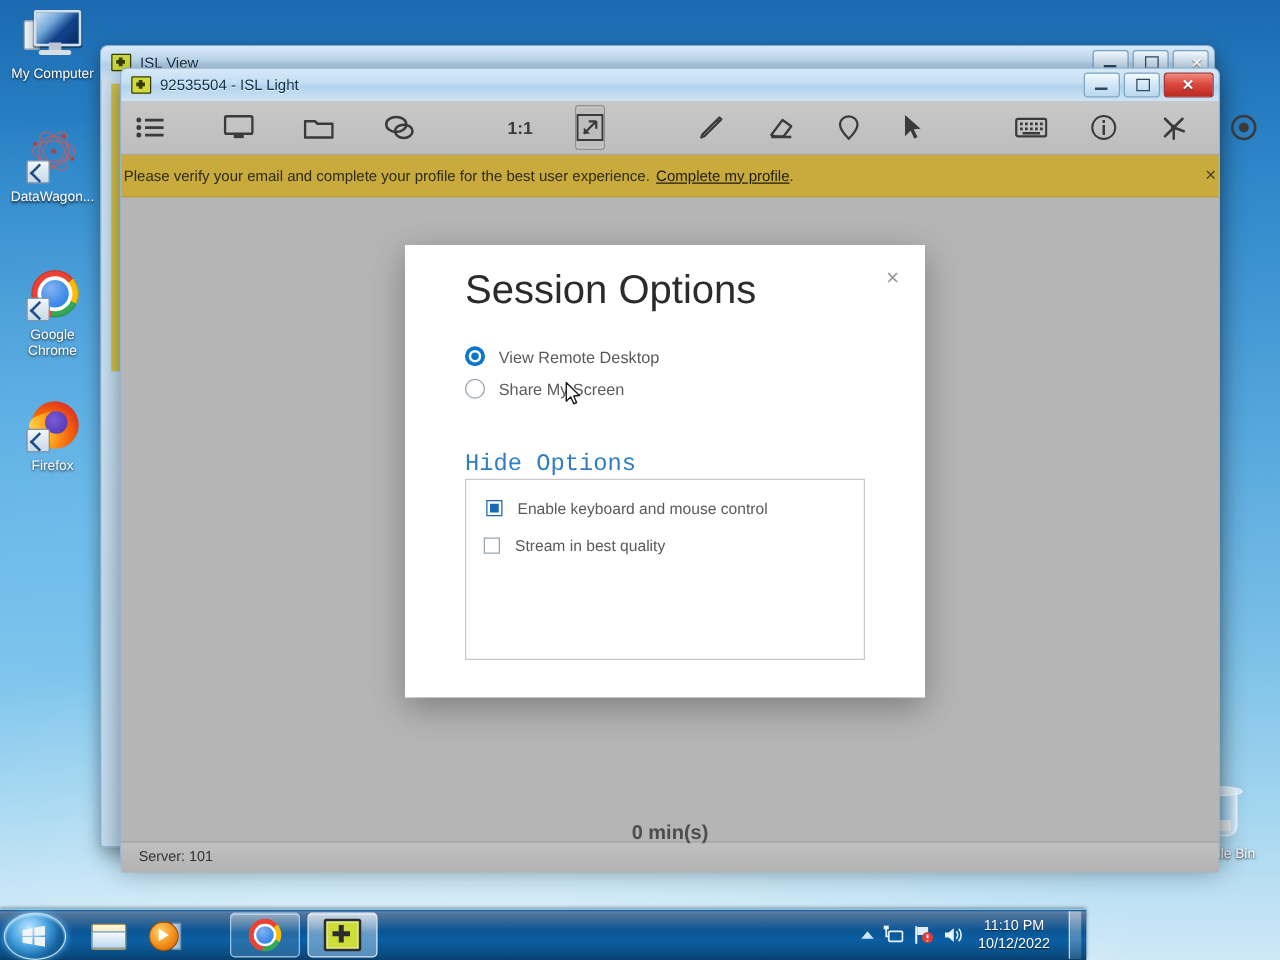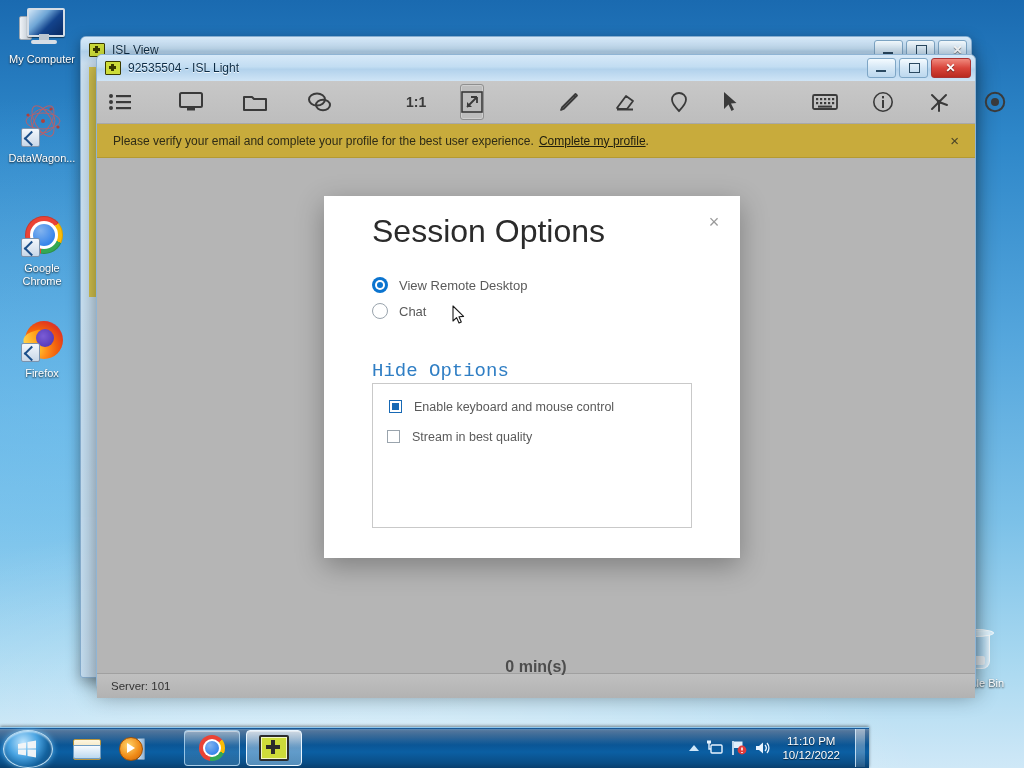--- a/index.html
+++ b/index.html
@@ -136,21 +136,21 @@
   
   .toolbar{height:42px;background:linear-gradient(180deg,#c8c8c8,#bdbdbd);
      border-bottom:1px solid #a8a8a8;display:flex;align-items:center;padding:0 8px;gap:26px;}
   .tool{width:40px;height:34px;display:flex;align-items:center;justify-content:center;
      margin:0 4px;border-radius:3px;color:#3a3a3a;}
   .tool.sel{background:#bdbdbd;border:1px solid #8f8f8f;box-shadow:inset 0 0 0 1px #cfcfcf;}
   .tsep{width:1px;height:24px;background:#9d9d9d;margin:0 7px;}
   .ratio{font-size:14px;font-weight:bold;color:#3a3a3a;}
 
   
-  .notif{height:33px;background:#c8ab3c;display:flex;align-items:center;padding:0 16px;
+  .notif{height:33px;background:#c8ab3c;display:flex;align-items:center;padding:0 2px;
      font-size:12px;color:#2e2b16;border-bottom:1px solid #b49a32;}
   .notif a{color:#1f1d0e;text-decoration:underline;}
   .notif .x{margin-left:auto;color:#4a4428;font-size:15px;line-height:15px;}
 
   .content{position:relative;height:515px;background:#b5b5b5;}
   .behind-txt{position:absolute;left:0;top:500px;width:100%;text-align:center;
      font-size:16px;color:#4d4d4d;font-weight:bold;}
   .statusbar{height:24px;background:linear-gradient(180deg,#c0c0c0,#b2b2b2);
      border-top:1px solid #a0a0a0;display:flex;align-items:center;padding:0 14px;
      font-size:11.5px;color:#333;}
@@ -453,21 +453,21 @@
   <div class="dlg-title">Session Options</div>
   <div class="dlg-close">×</div>
 
   <div class="opts">
     <div class="opt">
       <span class="radio on"></span>
       <span>View Remote Desktop</span>
     </div>
     <div class="opt">
       <span class="radio"></span>
-      <span>Chat</span>
+      <span>Share My Screen</span>
     </div>
   </div>
 
   <div class="hideopts">Hide Options</div>
 
   <div class="optbox">
     <div class="cbrow">
       <span class="cb on"></span>
       <span>Enable keyboard and mouse control</span>
     </div>

